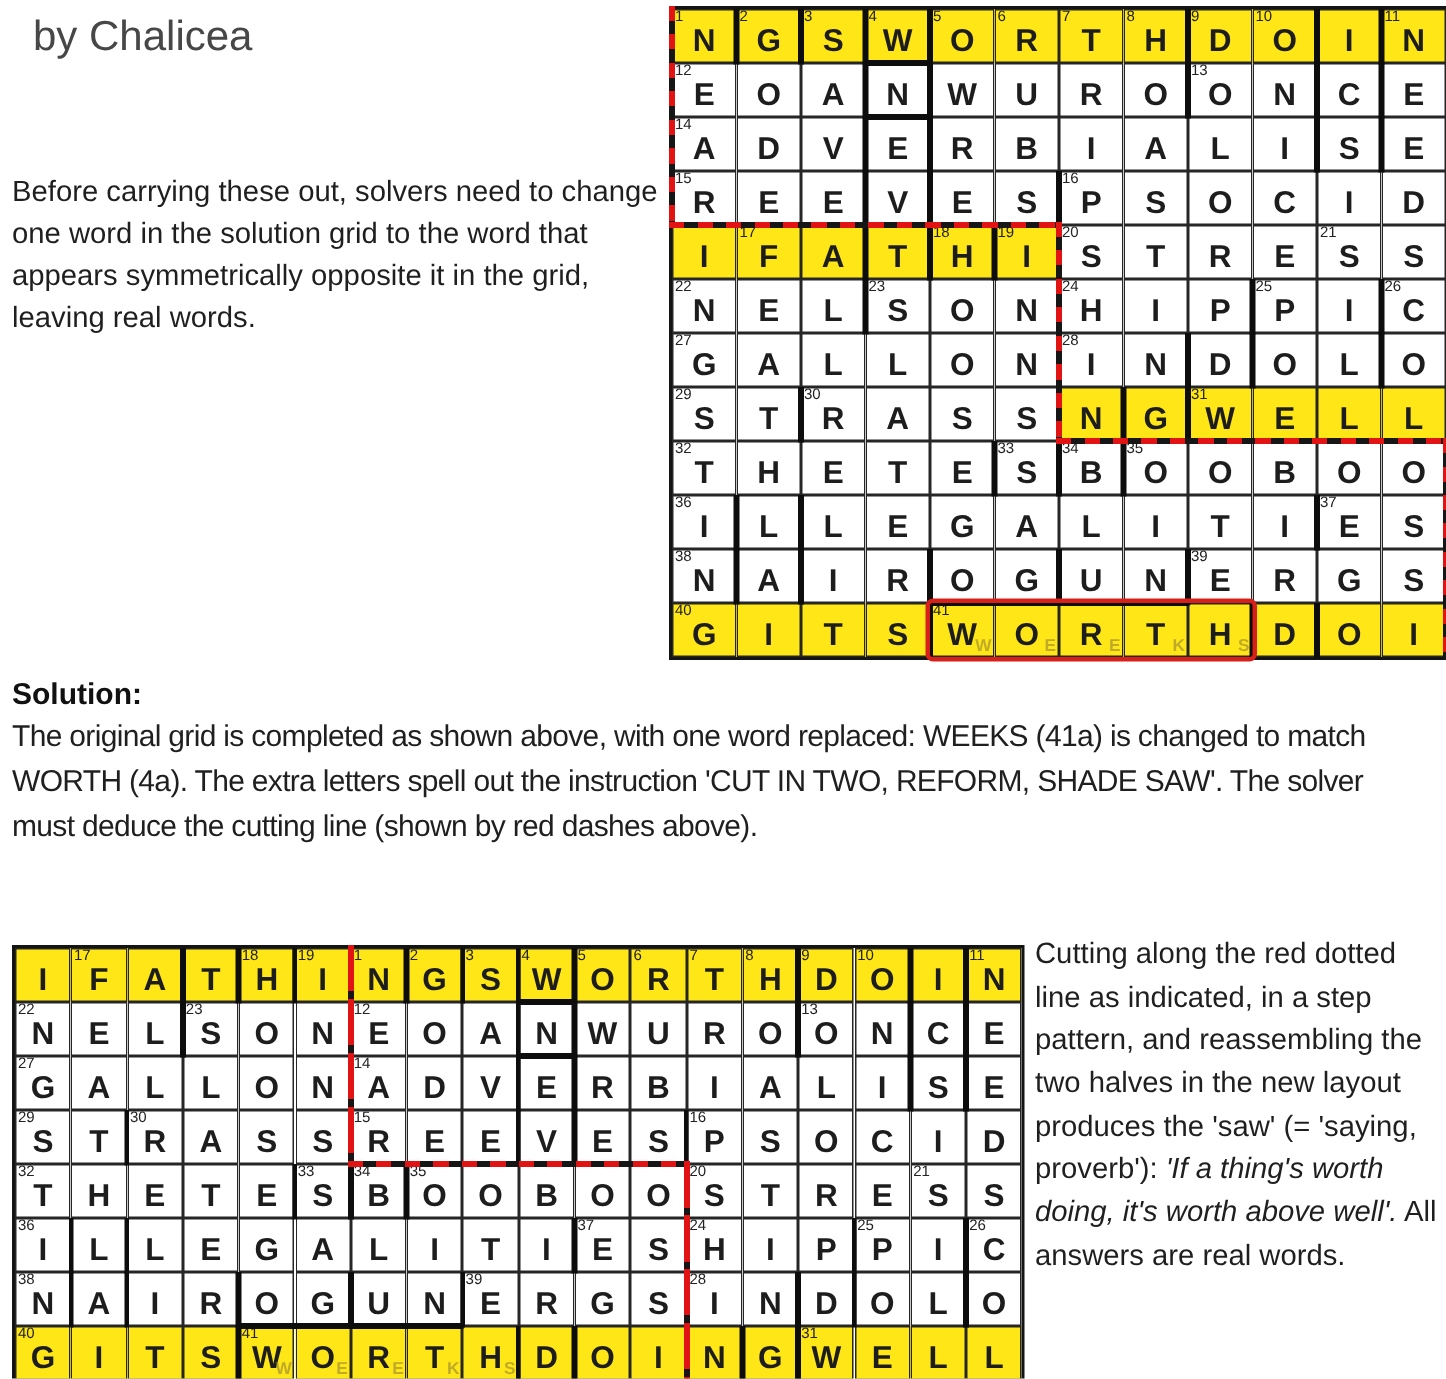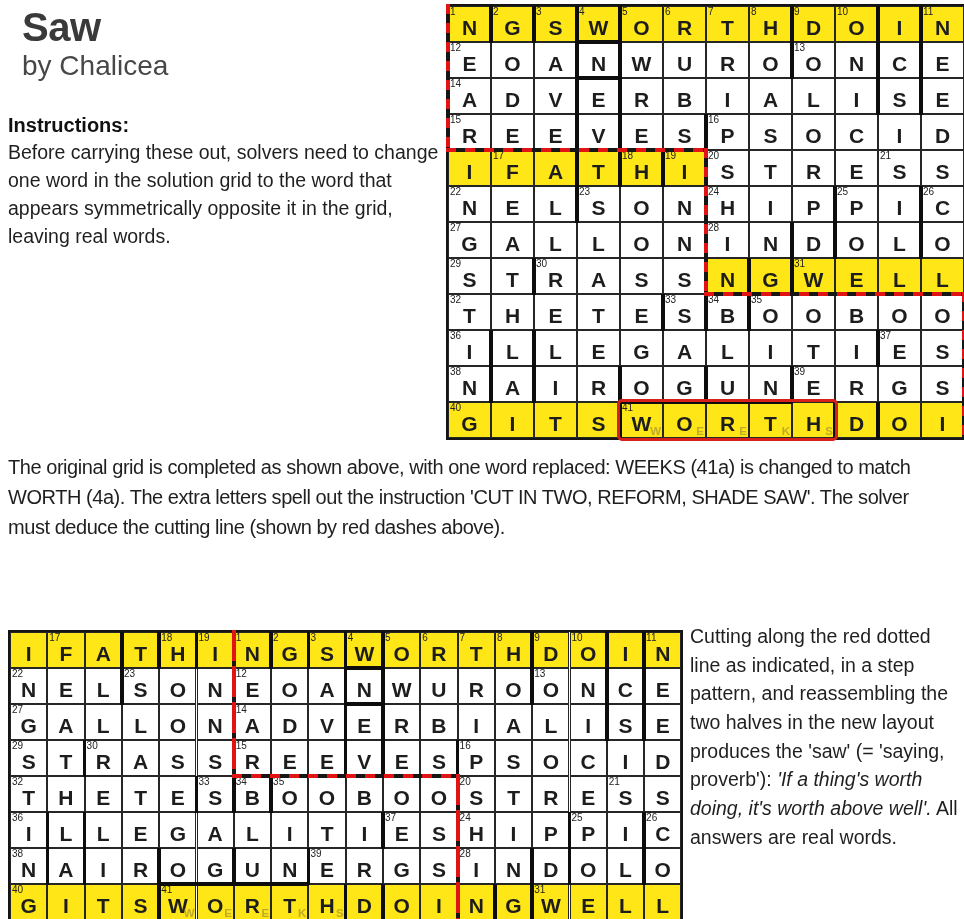--- a/index.html
+++ b/index.html
@@ -37,26 +37,24 @@
   .redline{position:absolute;z-index:6;}
   .redline.h.dash{background:repeating-linear-gradient(90deg,#e21313 0 10px,#161616 10px 19px);}
   .redline.v.dash{background:repeating-linear-gradient(180deg,#e21313 0 10px,#161616 10px 19px);}
   .redline.v.solid{background:repeating-linear-gradient(180deg,#e21313 0 31px,#161616 31px 36px);}
   .redrect{position:absolute;border:3px solid #d8201a;border-radius:5px;z-index:7;}
 </style>
 </head>
 <body>
 
 <div class="abs" style="left:22px;top:6px;">
-  <div class="title">Saw</div>
   <div class="byline">by Chalicea</div>
 </div>
 
 <div class="abs" style="left:8px;top:114px;width:432px;">
-  <div class="h2">Instructions:</div>
   <p class="para">Before carrying these out, solvers need to change one word in the solution grid to the word that appears symmetrically opposite it in the grid, leaving real words.</p>
 </div>
 
 <div class="grid" style="left: 446px; top: 4px; width: 516px; height: 432px;">
     <div class="cell yellow" style="left: 0px; top: 0px; width: 43px; height: 36px;">
       <span class="num">1</span>
       <span class="ltr">N</span>
     </div>
     <div class="cell yellow" style="left: 43px; top: 0px; width: 43px; height: 36px;">
       <span class="num">2</span>
@@ -585,20 +583,21 @@
     <div class="bar" style="left: 428.25px; top: 395.5px; width: 3.5px; height: 37px;"></div>
     <div class="redline v dash" style="left: -2px; top: -2px; width: 4px; height: 148px;"></div>
     <div class="redline h dash" style="left: -2px; top: 142px; width: 262px; height: 4px;"></div>
     <div class="redline v dash" style="left: 256px; top: 142px; width: 4px; height: 148px;"></div>
     <div class="redline h dash" style="left: 256px; top: 286px; width: 262px; height: 4px;"></div>
     <div class="redline v dash" style="left: 514px; top: 286px; width: 4px; height: 148px;"></div>
     <div class="redrect" style="left: 169px; top: 393px; width: 215px; height: 36px;"></div>
   </div>
 
 <div class="abs" style="left:8px;top:452px;width:942px;">
+  <div class="h2">Solution:</div>
   <p class="sol-para">The original grid is completed as shown above, with one word replaced: WEEKS (41a) is changed to match WORTH (4a). The extra letters spell out the instruction 'CUT IN TWO, REFORM, SHADE SAW'. The solver must deduce the cutting line (shown by red dashes above).</p>
 </div>
 
 <div class="grid" style="left: 8px; top: 630px; width: 671.4px; height: 288px;">
     <div class="cell yellow" style="left: 0px; top: 0px; width: 37.3px; height: 36px;">
       <span class="ltr">I</span>
     </div>
     <div class="cell yellow" style="left: 37.3px; top: 0px; width: 37.3px; height: 36px;">
       <span class="num">17</span>
       <span class="ltr">F</span>

